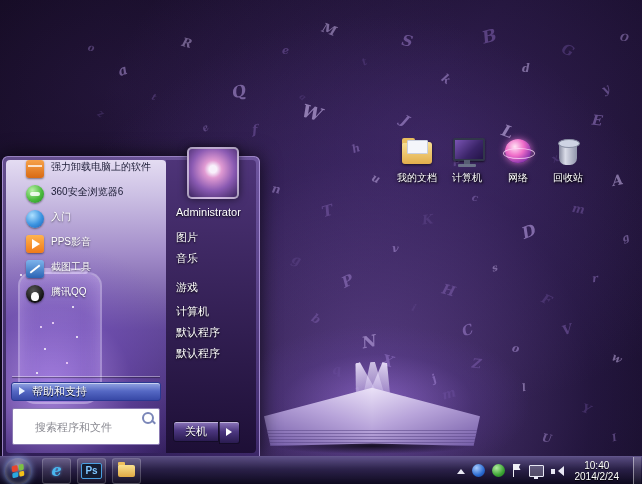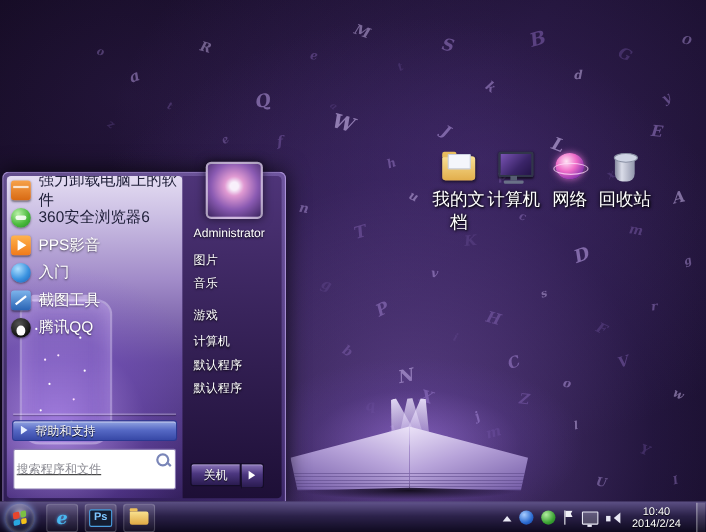--- a/index.html
+++ b/index.html
@@ -26,21 +26,21 @@
   .page.left::after,.page.right::after{content:"";position:absolute;left:0;right:0;bottom:0;height:16px;
     background:repeating-linear-gradient(180deg, rgba(90,70,135,.55) 0 1px, transparent 1px 3px);}
   .fan{position:absolute;width:30px;height:44px;bottom:48px;background:linear-gradient(180deg,rgba(240,232,255,.9),rgba(170,145,215,.2));
     clip-path:polygon(45% 0,60% 0,95% 100%,5% 100%);}
   .fan.f1{left:86px;transform:rotate(-16deg);}
   .fan.f2{left:104px;transform:rotate(8deg);}
   .fan.f3{left:96px;transform:rotate(-3deg);opacity:.85;}
   
   .desk-icon{position:absolute;top:136px;width:58px;text-align:center;cursor:pointer;z-index:3;}
   .di-img{width:34px;height:32px;margin:0 auto 3px;position:relative;}
-  .di-label{font-size:16px;color:#fff;text-shadow:1px 1px 2px #000,0 0 4px #000;}
+  .di-label{font-size:10px;color:#fff;text-shadow:1px 1px 2px #000,0 0 4px #000;}
   .icon-folder{position:absolute;left:2px;top:6px;width:30px;height:22px;border-radius:2px 3px 3px 3px;
     background:linear-gradient(180deg,#f8e094,#e2ae4c);box-shadow:0 1px 3px rgba(0,0,0,.6);}
   .icon-folder::before{content:"";position:absolute;left:0;top:-4px;width:13px;height:5px;border-radius:2px 2px 0 0;background:#e8bd5e;}
   .icon-folder::after{content:"";position:absolute;left:5px;top:-2px;width:19px;height:12px;background:#f4f6fb;border:1px solid #c9cfdd;border-radius:1px;}
   .icon-computer .scr{position:absolute;left:3px;top:2px;width:28px;height:19px;border:2px solid #31364a;border-radius:2px;
     background:linear-gradient(135deg,#7a54b4,#3a2468 60%,#241448);box-shadow:0 1px 2px rgba(0,0,0,.6);}
   .icon-computer .stand{position:absolute;left:14px;top:24px;width:6px;height:4px;background:#565d72;}
   .icon-computer .base{position:absolute;left:8px;top:28px;width:18px;height:3px;border-radius:1px;background:#6a7188;}
   .icon-network .globe{position:absolute;left:4px;top:3px;width:26px;height:24px;border-radius:50%;
     background:radial-gradient(circle at 38% 32%, #ffe2f4, #ef6cc8 40%, #8c35ae 75%, #58237a);box-shadow:0 0 7px rgba(240,120,220,.8);}
@@ -56,22 +56,22 @@
     background:
       radial-gradient(circle at 28% 78%, rgba(200,160,255,.75), rgba(130,88,210,.35) 32%, transparent 58%),
       linear-gradient(180deg,#e4dcf2 0%,#ccc0e4 12%,#a28cc9 32%,#5f4694 58%,#2d1b53 100%);}
   .jar{position:absolute;left:12px;top:112px;width:80px;height:128px;z-index:0;border:2px solid rgba(255,255,255,.28);
     border-radius:14px 14px 18px 18px;background:linear-gradient(180deg, rgba(205,175,255,.16), rgba(145,104,225,.32));
     box-shadow:inset 0 0 18px rgba(222,192,255,.38);}
   .jar::before{content:"";position:absolute;left:8px;top:-6px;width:60px;height:6px;border-radius:3px;background:rgba(235,220,255,.5);}
   .jar-dots{position:absolute;left:0;top:0;width:2px;height:2px;border-radius:50%;background:#fff;
     box-shadow:12px 24px 0 #fff,32px 48px 0 #ffeaff,52px 32px 0 #fff,24px 74px 0 #fff,46px 88px 0 #ffdcff,
       16px 98px 0 #fff,56px 62px 0 #fff,36px 16px 0 #fff,44px 108px 0 #fff,20px 52px 0 #ffeaff;}
-  .prog-row{position:relative;z-index:1;height:25px;display:flex;align-items:center;gap:7px;padding-left:4px;
-    font-size:14px;color:#fff;cursor:pointer;text-shadow:0 1px 2px rgba(0,0,0,.65);}
+  .prog-row{position:relative;z-index:1;height:25px;display:flex;gap:7px;padding-left:20px;
+    font-size:10px;color:#fff;cursor:pointer;text-shadow:0 1px 2px rgba(0,0,0,.65);}
   .prog-row:nth-child(1),.prog-row:nth-child(2),.prog-row:nth-child(3){color:#20203a;text-shadow:none;}
   .pi{width:18px;height:18px;border-radius:3px;flex:0 0 auto;position:relative;box-shadow:0 1px 2px rgba(0,0,0,.45);}
   .pi.i0{background:linear-gradient(180deg,#f7a24a,#d86a14);}
   .pi.i0::after{content:"";position:absolute;left:2px;top:5px;right:2px;height:2px;background:rgba(255,255,255,.75);}
   .pi.i1{border-radius:50%;background:radial-gradient(circle at 35% 30%,#b9f0a8,#4cbb3e 55%,#1f8a22);}
   .pi.i1::after{content:"";position:absolute;left:4px;top:7px;width:10px;height:4px;border-radius:2px;background:rgba(255,255,255,.85);}
   .pi.i2{background:linear-gradient(180deg,#ffb34e,#f07a1a);}
   .pi.i2::after{content:"";position:absolute;left:6px;top:4px;width:0;height:0;border:5px solid transparent;border-left:8px solid #fff;}
   .pi.i3{border-radius:50%;background:radial-gradient(circle at 35% 30%,#aee0ff,#3b93e0 55%,#1a5cb0);}
   .pi.i4{background:linear-gradient(180deg,#fdfdff,#d9e0ee);}
@@ -82,21 +82,21 @@
   .pi.i6{border-radius:50%;background:radial-gradient(circle at 40% 30%,#555,#111 70%);}
   .pi.i6::after{content:"";position:absolute;left:5px;top:7px;width:8px;height:9px;border-radius:50% 50% 45% 45%;background:#fdfdfd;}
   .sm-spacer{flex:1;}
   .sm-sep{height:1px;margin:2px 6px;background:rgba(255,255,255,.4);box-shadow:0 1px 1px rgba(0,0,0,.4);position:relative;z-index:1;}
   .all-programs{position:relative;z-index:1;margin:3px 5px 2px;height:17px;border-radius:3px;display:flex;align-items:center;
     padding-left:20px;font-size:11px;color:#fff;cursor:pointer;text-shadow:0 1px 1px #000;
     background:linear-gradient(180deg,#93a5e2,#5568c4 48%,#3748a6);border:1px solid #2a3890;box-shadow:inset 0 1px 0 rgba(255,255,255,.5);}
   .ap-arrow{position:absolute;left:7px;top:4px;width:0;height:0;border:4px solid transparent;border-left:6px solid #e8f0ff;}
   .search-row{position:relative;z-index:1;margin:5px 6px 8px;}
   .search-row input{width:100%;box-sizing:border-box;height:37px;border:1px solid #8a7ab2;border-radius:2px;
-    padding:0 20px 0 2px;font-size:11px;color:#333;background:#fff;outline:none;font-family:"Liberation Sans",sans-serif;text-decoration:underline;}
+    padding:0 20px 0 22px;font-size:11px;color:#333;background:#fff;outline:none;font-family:"Liberation Sans",sans-serif;}
   .search-row input::placeholder{color:#8a8a92;}
   .mag{position:absolute;right:6px;top:4px;width:8px;height:8px;border:2px solid #7a86b8;border-radius:50%;}
   .mag::after{content:"";position:absolute;left:7px;top:7px;width:5px;height:2px;background:#7a86b8;transform:rotate(45deg);}
   .sm-right{flex:1;position:relative;display:flex;flex-direction:column;padding-top:42px;
     background:linear-gradient(180deg, rgba(76,50,118,.94), rgba(28,14,52,.96));border-radius:0 4px 4px 0;}
   .avatar{position:absolute;top:-13px;left:21px;width:48px;height:48px;border-radius:5px;cursor:pointer;
     border:2px solid rgba(255,255,255,.55);box-shadow:0 0 9px rgba(0,0,0,.6);
     background:radial-gradient(circle at 50% 42%, #f8f0fb 10%, #e09ad2 24%, #8a5ab2 58%, #3c2560);}
   .user-name{padding-left:10px;margin:4px 0 9px;font-size:11px;color:#fff;text-shadow:0 1px 2px #000;cursor:pointer;}
   .sm-link{height:21px;line-height:21px;padding-left:10px;font-size:11px;color:#fff;cursor:pointer;text-shadow:0 1px 2px #000;}
@@ -257,26 +257,26 @@
         </div>
       <div class="prog-row">
         <span class="pi i0"></span>
         <span>强力卸载电脑上的软件</span>
       </div>
       <div class="prog-row">
         <span class="pi i1"></span>
         <span>360安全浏览器6</span>
       </div>
       <div class="prog-row">
+        <span class="pi i3"></span>
+        <span>入门</span>
+      </div>
+      <div class="prog-row">
         <span class="pi i2"></span>
         <span>PPS影音</span>
-      </div>
-      <div class="prog-row">
-        <span class="pi i3"></span>
-        <span>入门</span>
       </div>
       <div class="prog-row">
         <span class="pi i5"></span>
         <span>截图工具</span>
       </div>
       <div class="prog-row">
         <span class="pi i6"></span>
         <span>腾讯QQ</span>
       </div>
       <div class="sm-spacer"></div>

